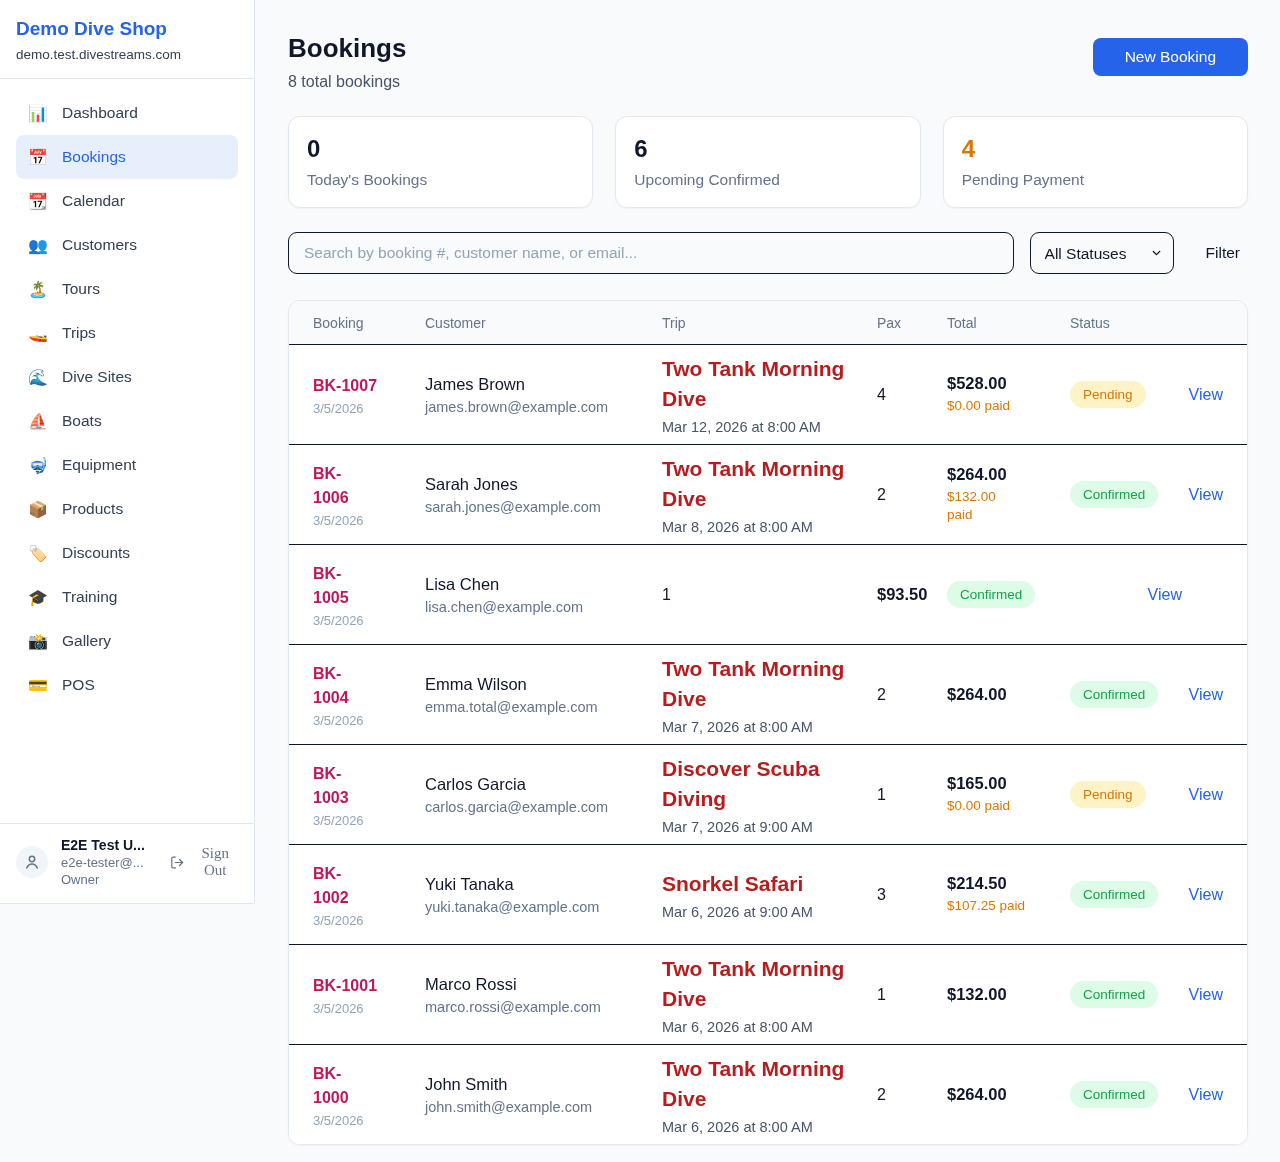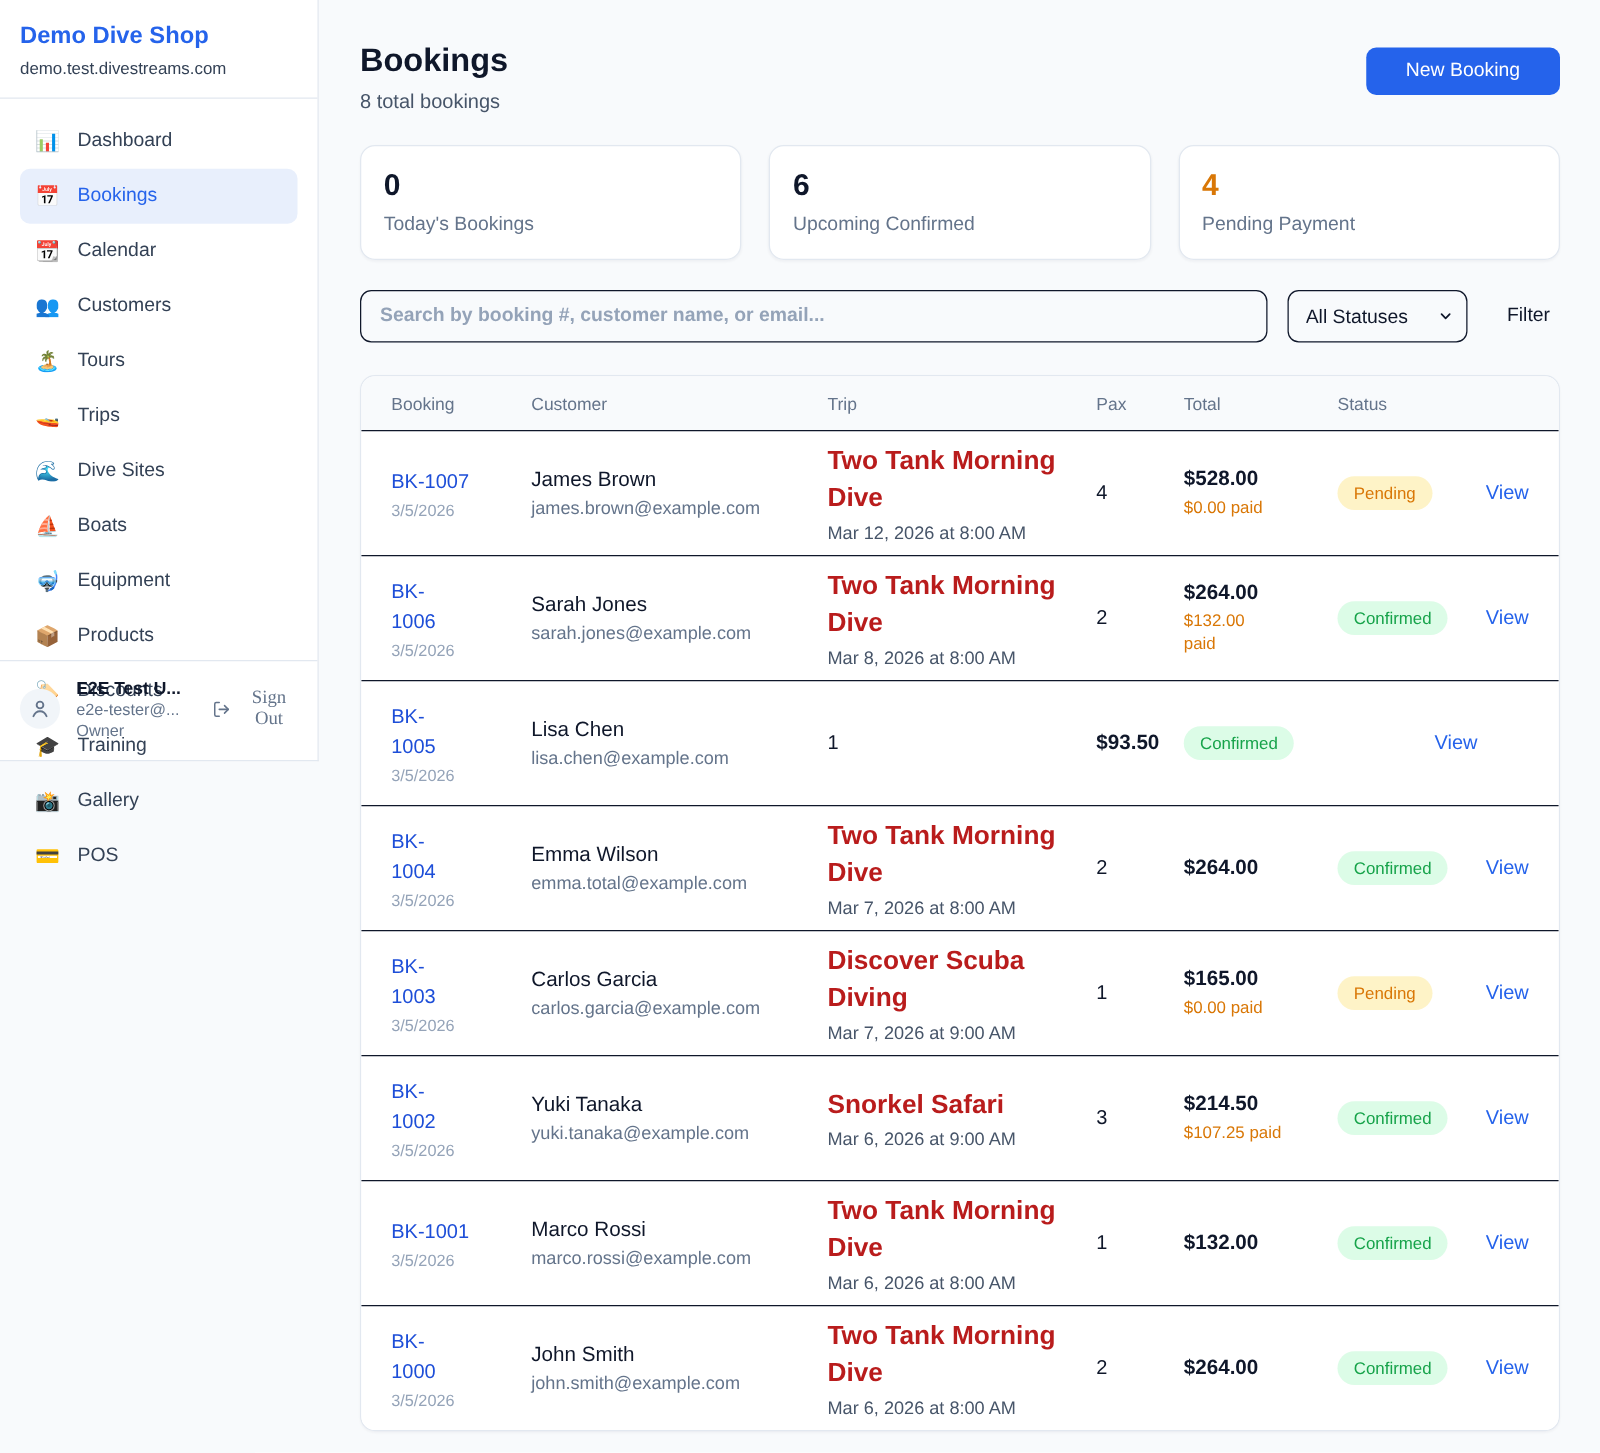--- a/index.html
+++ b/index.html
@@ -6,21 +6,21 @@
   html,body { width:1280px; height:1162px; }
   body {
     background:#f8fafc;
     font-family:"Liberation Sans", sans-serif;
     color:#0f172a;
     position:relative;
     overflow:hidden;
   }
   
   .sidebar {
-    position:absolute; left:0; top:0; width:255px; height:609px;
+    position:absolute; left:0; top:0; width:255px; height:904px;
     background:#ffffff; border-right:1px solid #e2e8f0; border-bottom:1px solid #e2e8f0;
   }
   .sb-header { padding:18px 16px 16px; border-bottom:1px solid #e2e8f0; }
   .brand { font-size:19px; font-weight:700; color:#2563eb; }
   .domain { margin-top:7px; font-size:13.5px; color:#334155; }
   .nav { padding:12px 16px; }
   .nav-item {
     display:flex; align-items:center; gap:13px; height:44px; padding:0 12px;
     border-radius:8px; font-size:15.5px; color:#334155; cursor:pointer;
   }
@@ -57,21 +57,21 @@
   .stat-card {
     flex:1; background:#ffffff; border:1px solid #e2e8f0; border-radius:12px;
     padding:18px 18px; box-shadow:0 1px 2px rgba(15,23,42,.04);
   }
   .stat-value { font-size:24px; font-weight:700; color:#0f172a; }
   .stat-label { margin-top:8px; font-size:15.5px; color:#64748b; }
   .filter-row { display:flex; align-items:center; margin-top:24px; }
   .search-input {
     flex:1; height:42px; border:1px solid #0f172a; border-radius:9px;
     background:transparent; padding:0 15px; font-family:inherit; font-size:15.5px;
-    color:#0f172a; outline:none;font-weight:bold;
+    color:#0f172a; outline:none;
   }
   .search-input::placeholder { color:#94a3b8; }
   .select-wrap { position:relative; width:144px; margin-left:16px; flex:none; }
   .status-select {
     width:100%; height:42px; appearance:none; -webkit-appearance:none; -moz-appearance:none;
     border:1px solid #0f172a; border-radius:9px; background:transparent;
     font-family:inherit; font-size:15.5px; color:#0f172a; padding:0 30px 0 14px; cursor:pointer;
   }
   .chev { position:absolute; right:11px; top:50%; transform:translateY(-50%); pointer-events:none; display:flex; }
   .filter-btn {
@@ -83,21 +83,21 @@
     margin-top:26px; background:#ffffff; border:1px solid #e2e8f0; border-radius:12px;
     overflow:hidden; box-shadow:0 1px 2px rgba(15,23,42,.04);
   }
   .t-head, .t-row {
     display:grid;
     grid-template-columns:112px 237px 215px 70px 123px 112px 1fr;
     padding:0 24px; align-items:center;
   }
   .t-head { height:43px; background:#f8fafc; color:#64748b; font-size:14px; }
   .t-row { min-height:100px; border-top:1px solid #0f172a; background:#ffffff; }
-  .bk-id { display:block; color:#1d4ed8; font-size:16px; font-weight:400; white-space:pre-line; line-height:1.5; text-decoration:none; cursor:pointer; }
+  .bk-id { display:block; color:#be185d; font-size:16px; font-weight:700; white-space:pre-line; line-height:1.5; text-decoration:none; cursor:pointer; }
   .bk-date { margin-top:3px; font-size:13px; color:#94a3b8; }
   .cust-name { font-size:16.5px; color:#0f172a; }
   .cust-email { margin-top:5px; font-size:14.5px; color:#64748b; }
   .trip-name { font-size:21px; font-weight:600; color:#b91c1c; white-space:pre-line; line-height:1.45; }
   .trip-date { margin-top:5px; font-size:14.5px; color:#475569; }
   .c-pax { font-size:16px; color:#0f172a; }
   .total-amount { font-size:16.5px; font-weight:700; color:#0f172a; }
   .total-paid { margin-top:4px; font-size:13.5px; color:#d97706; white-space:pre-line; line-height:1.35; }
   .total-paid:empty { display:none; }
   .badge { display:inline-block; padding:6px 13px; border-radius:999px; font-size:13.5px; }

